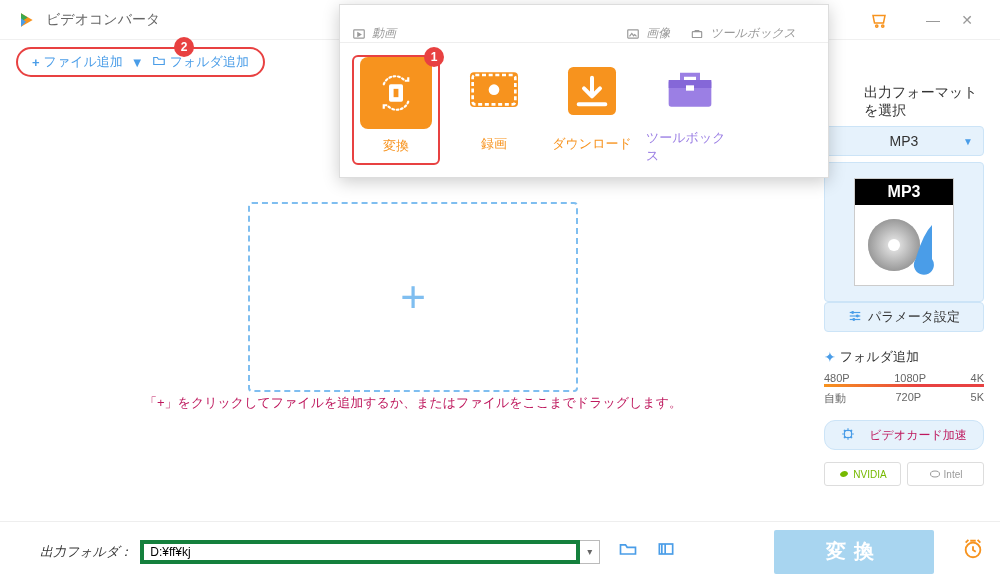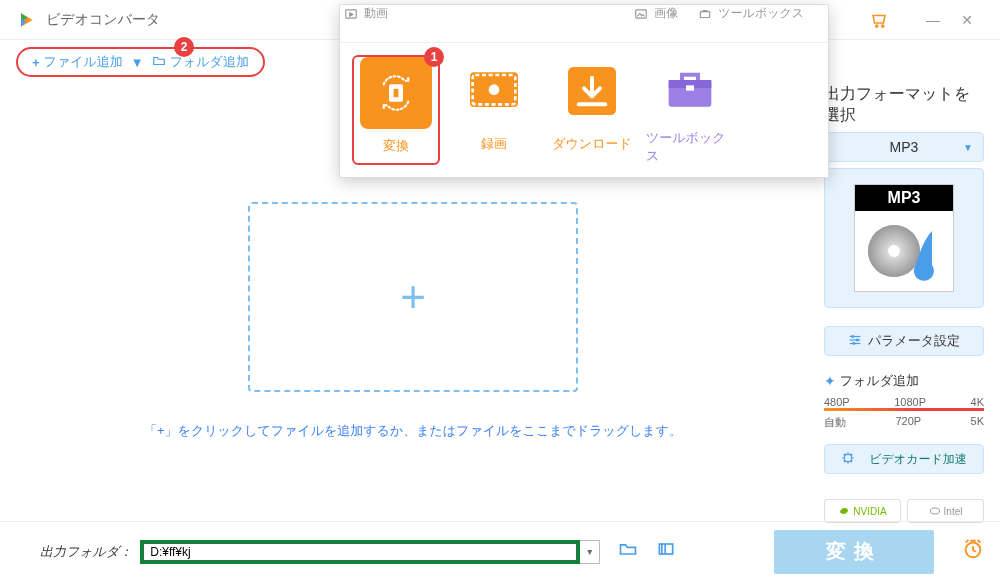--- a/index.html
+++ b/index.html
@@ -12,57 +12,57 @@
 .titlebar .cart { color: #f7931e; margin-right: 20px; }
 
 .toolbar { height: 44px; display: flex; align-items: center; padding: 0 16px; }
 .add-group { border: 2px solid #e84141; border-radius: 18px; padding: 4px 14px; display: flex; align-items: center; position: relative; color: #4a9de8; font-size: 13px; }
 .add-group .plus { color: #4a9de8; font-weight: bold; margin-right: 4px; }
 .add-group .sep { color: #4a9de8; margin: 0 8px; }
 .add-group .folder-ic { color: #4a9de8; margin-right: 4px; }
 .add-group .badge2 { position: absolute; top: -12px; left: 156px; width: 20px; height: 20px; border-radius: 50%; background: #e84141; color: #fff; font-size: 12px; display: flex; align-items: center; justify-content: center; font-weight: bold; }
 
 .popup { position: absolute; top: 4px; left: 339px; width: 490px; background: #fff; border: 1px solid #ddd; box-shadow: 0 4px 16px rgba(0,0,0,0.2); z-index: 50; }
-.popup-tabs { height: 38px; border-bottom: 1px solid #eee; display: flex; align-items: flex-start; padding: 0 4px; font-size: 12px; color: #999; }
+.popup-tabs { height: 38px; border-bottom: 1px solid #eee; display: flex; align-items: flex-end; padding: 0 12px; font-size: 12px; color: #999; font-style: italic; }
 .popup-tabs .ptab { display: flex; align-items: center; gap: 6px; margin-right: 20px; }
 .popup-tabs .pspacer { flex: 1; }
 .popup-tiles { display: flex; gap: 10px; padding: 12px; }
 .tile { width: 88px; height: 110px; display: flex; flex-direction: column; align-items: center; justify-content: flex-start; font-size: 13px; cursor: pointer; }
 .tile .ticon { width: 72px; height: 72px; border-radius: 8px; display: flex; align-items: center; justify-content: center; margin-bottom: 8px; }
 .tile.active { border: 2px solid #e84141; border-radius: 6px; position: relative; }
 .tile.active .ticon { background: #f7931e; }
 .tile .badge1 { position: absolute; top: -10px; right: -6px; width: 20px; height: 20px; border-radius: 50%; background: #e84141; color: #fff; font-size: 12px; display: flex; align-items: center; justify-content: center; font-weight: bold; }
 .tile .tlabel-conv { color: #f7931e; }
 .tile .tlabel-dl { color: #f7931e; }
 .tile .tlabel-rec { color: #f7931e; }
 .tile .tlabel-gif { color: #3aa84f; font-weight: bold; }
 .tile .tlabel-tool { color: #9b7fe4; }
 
 .main { position: absolute; top: 84px; left: 16px; right: 190px; bottom: 64px; }
 .dropzone { position: absolute; left: 50%; top: 118px; transform: translateX(-50%); width: 330px; height: 190px; border: 2px dashed #7fbef0; border-radius: 4px; display: flex; align-items: center; justify-content: center; }
 .dropzone .big-plus { font-size: 44px; color: #7fbef0; font-weight: 200; }
-.drop-hint { position: absolute; top: 338px; left: 50%; transform: translateX(-50%); font-size: 13px; color: #3b82f6; white-space: nowrap; }
+.drop-hint { position: absolute; top: 310px; left: 50%; transform: translateX(-50%); font-size: 13px; color: #be185d; white-space: nowrap; }
 
 .side { position: absolute; top: 84px; right: 16px; width: 160px; bottom: 64px; }
-.side-title { font-size: 16px; color: #333; margin-bottom: 6px; }
+.side-title { font-size: 14px; color: #333; margin-bottom: 6px; margin-left: 40px; }
 .fmt-select { width: 100%; height: 30px; background: #e6f2fc; border: 1px solid #cce4f7; border-radius: 4px; display: flex; align-items: center; justify-content: center; font-size: 14px; color: #333; position: relative; cursor: pointer; }
 .fmt-select .caret { position: absolute; right: 10px; color: #4a9de8; font-size: 10px; }
 .fmt-preview { width: 100%; height: 140px; margin-top: 6px; background: #e6f2fc; border: 1px solid #cce4f7; border-radius: 4px; display: flex; align-items: center; justify-content: center; }
 .fmt-preview .thumb { width: 100px; height: 108px; background: #fff; border: 1px solid #ccc; display: flex; flex-direction: column; align-items: center; font-size: 11px; }
 .fmt-preview .thumb .mp3-label { background: #000; color: #fff; width: 100%; text-align: center; padding: 4px 0; font-weight: bold; font-size: 16px; }
-.param-btn { margin-top: 18px; width: 100%; height: 30px; background: #e6f2fc; border: 1px solid #cce4f7; border-radius: 4px; display: flex; align-items: center; justify-content: center; gap: 6px; font-size: 13px; color: #333; cursor: pointer; }
+.param-btn { width: 100%; height: 30px; background: #e6f2fc; border: 1px solid #cce4f7; border-radius: 4px; display: flex; align-items: center; justify-content: center; gap: 6px; font-size: 13px; color: #333; cursor: pointer; }
 .param-btn .sliders { color: #4a9de8; }
 .quick { margin-top: 16px; font-size: 13px; color: #333; }
 .quick .qhd { display: flex; align-items: center; gap: 4px; margin-bottom: 6px; }
 .quick .qhd .qdot { color: #4a9de8; font-size: 14px; }
 .quick .qbar { height: 3px; background: linear-gradient(90deg,#f7931e 0%,#e84141 60%,#e84141 100%); margin-bottom: 4px; }
 .quick .qrow { display: flex; justify-content: space-between; font-size: 11px; color: #666; }
-.gpu-btn { margin-top: 14px; width: 100%; height: 30px; background: #e6f2fc; border: 1px solid #cce4f7; border-radius: 4px; display: flex; align-items: center; justify-content: center; gap: 14px; font-size: 12px; color: #0f766e; cursor: pointer; }
+.gpu-btn { margin-top: 14px; width: 100%; height: 30px; background: #e6f2fc; border: 1px solid #cce4f7; border-radius: 11px; display: flex; align-items: center; justify-content: center; gap: 14px; font-size: 12px; color: #be185d; cursor: pointer; }
 .gpu-btn .chip { color: #4a9de8; }
-.gpu-row { margin-top: 25px; display: flex; gap: 6px; }
+.gpu-row { margin-top: 12px; display: flex; gap: 6px; }
 .gpu-chip { flex: 1; height: 24px; border: 1px solid #ddd; border-radius: 3px; display: flex; align-items: center; justify-content: center; font-size: 10px; }
 .gpu-nv { color: #76b900; }
 .gpu-intel { color: #999; }
 .gpu-chip svg { margin-right: 3px; }
 
 .bottom { position: absolute; left: 0; right: 0; bottom: 0; height: 60px; border-top: 1px solid #eee; display: flex; align-items: center; padding: 0 16px 0 40px; font-size: 13px; }
 .bottom .outlabel { color: #333; margin-right: 8px; font-style: italic; }
 .bottom .outpath { width: 440px; height: 24px; border: 4px solid #15803d; padding: 0 6px; font-size: 12px; }
 .bottom .pathcaret { width: 20px; height: 24px; border: 1px solid #bbb; border-left: none; display: flex; align-items: center; justify-content: center; color: #666; font-size: 10px; cursor: pointer; }
 .bottom .bic { margin-left: 18px; color: #4a9de8; cursor: pointer; font-size: 18px; }

